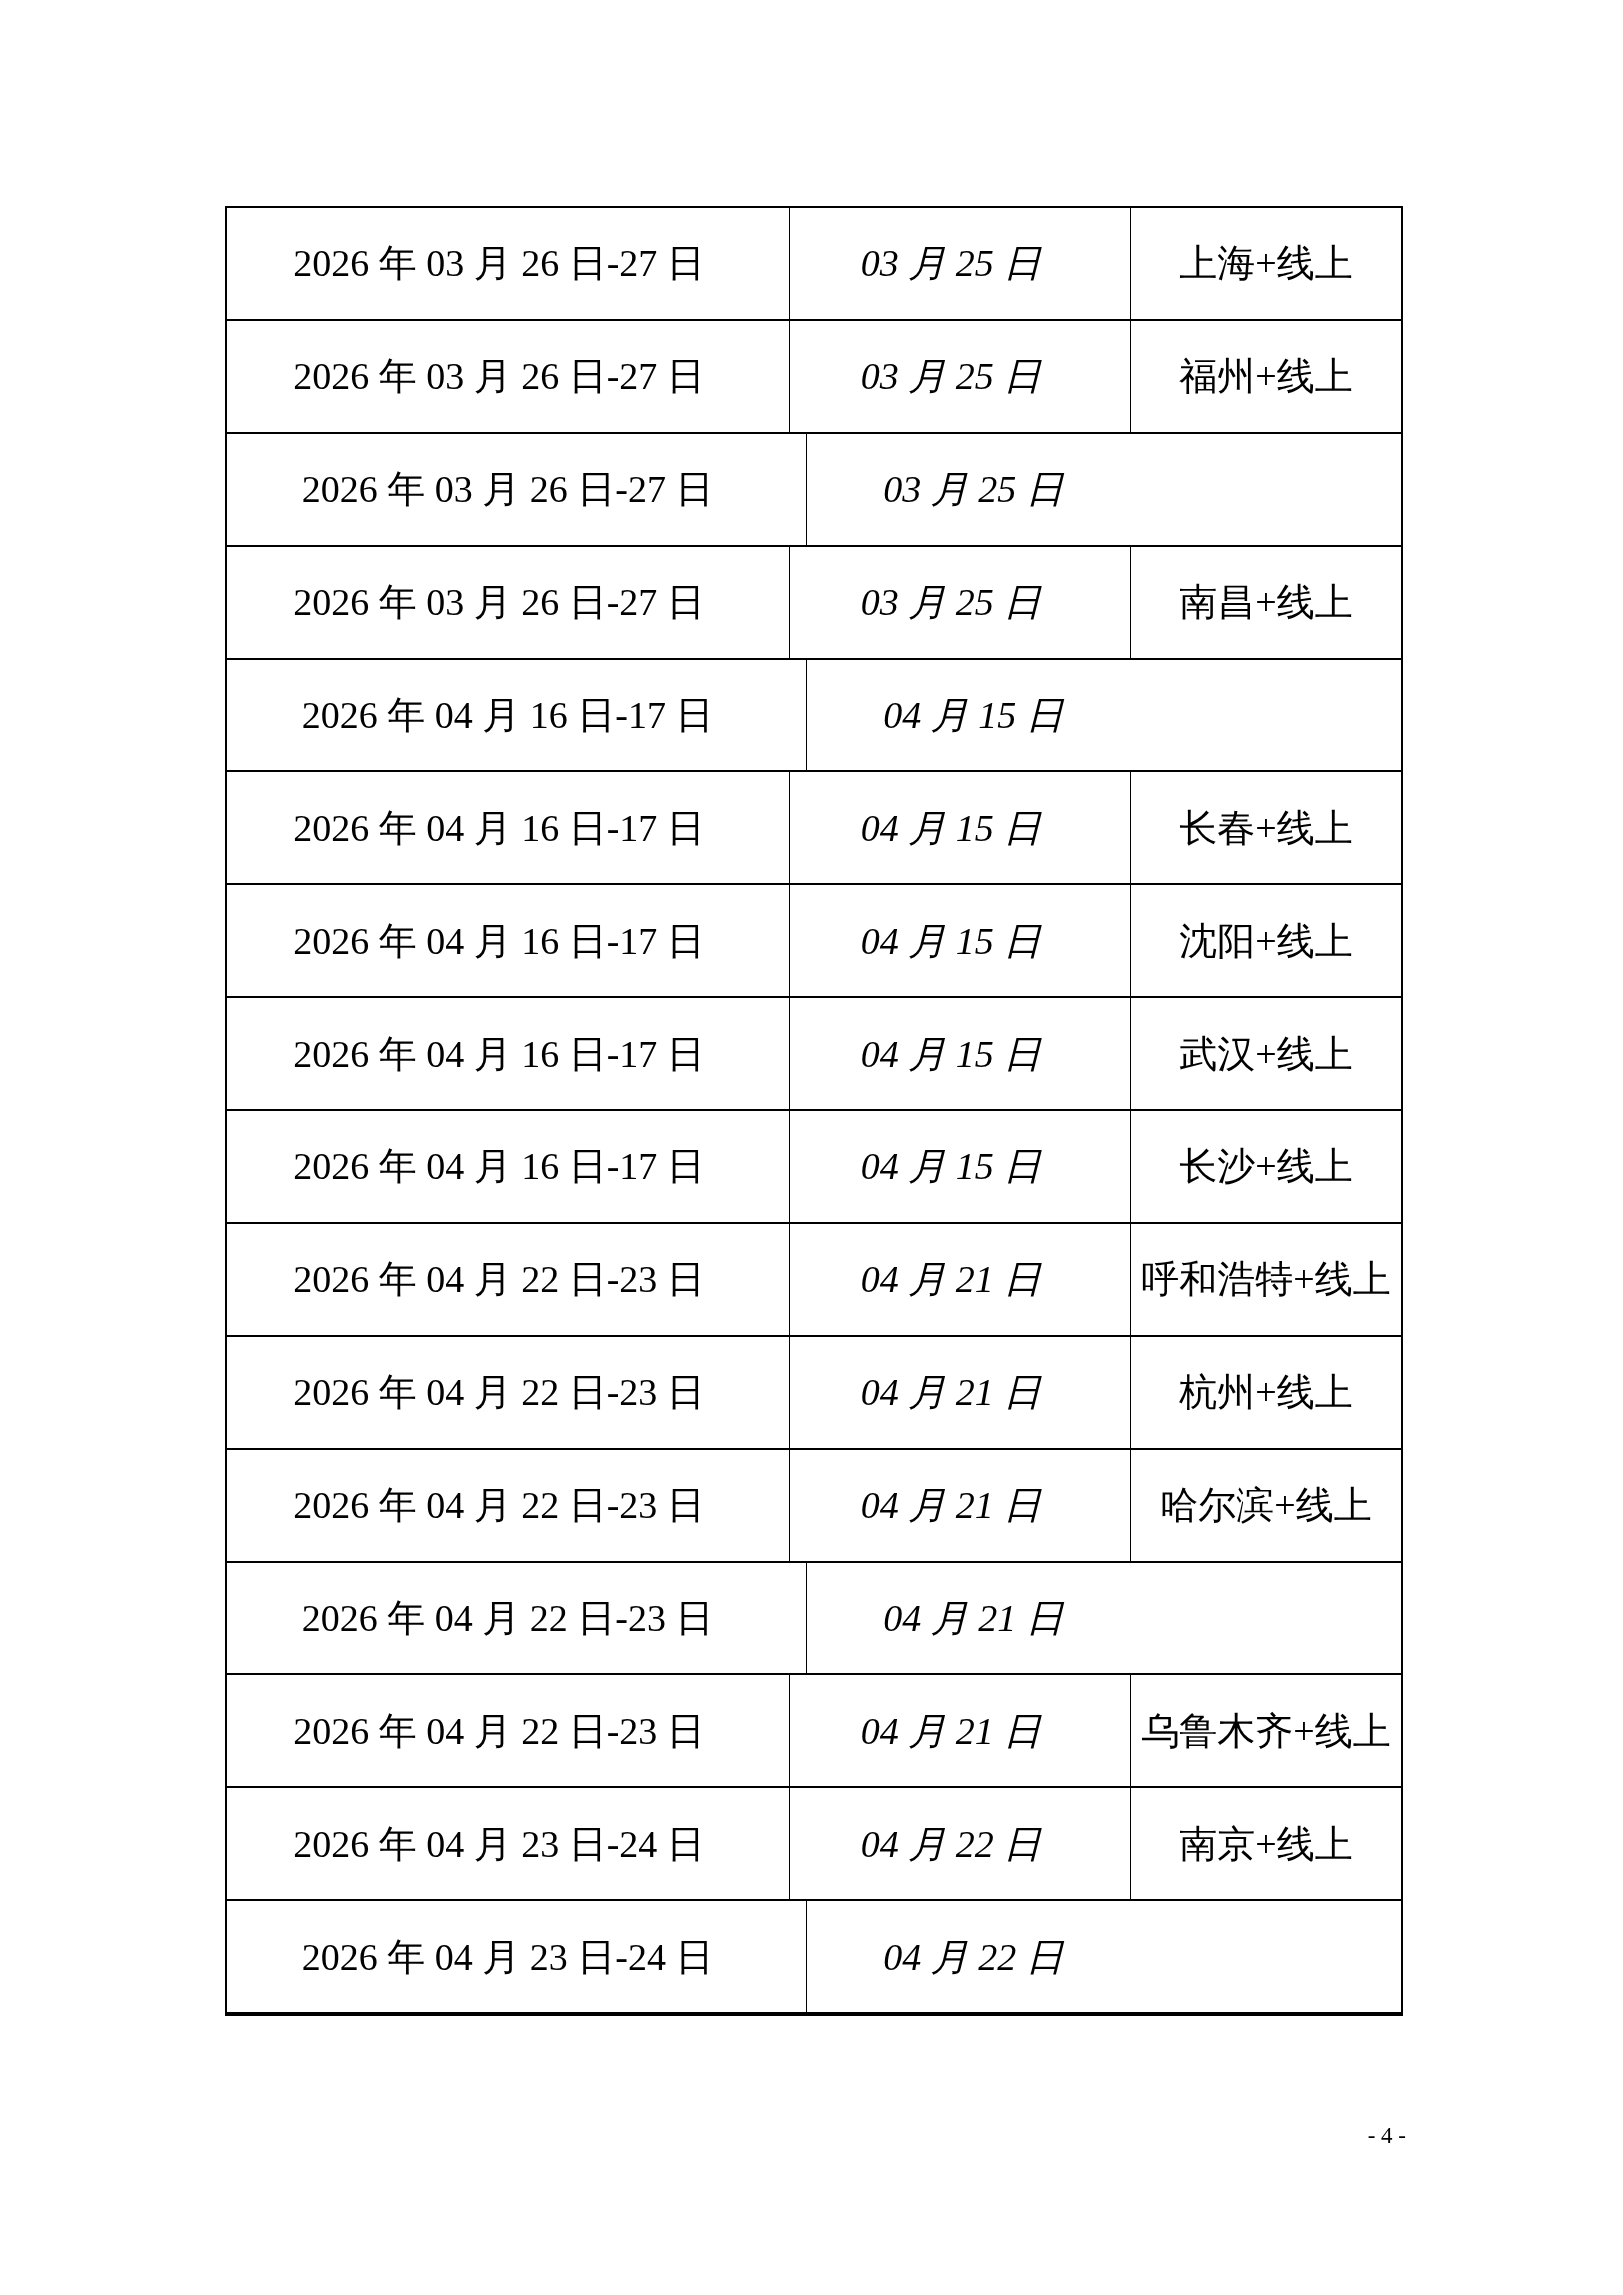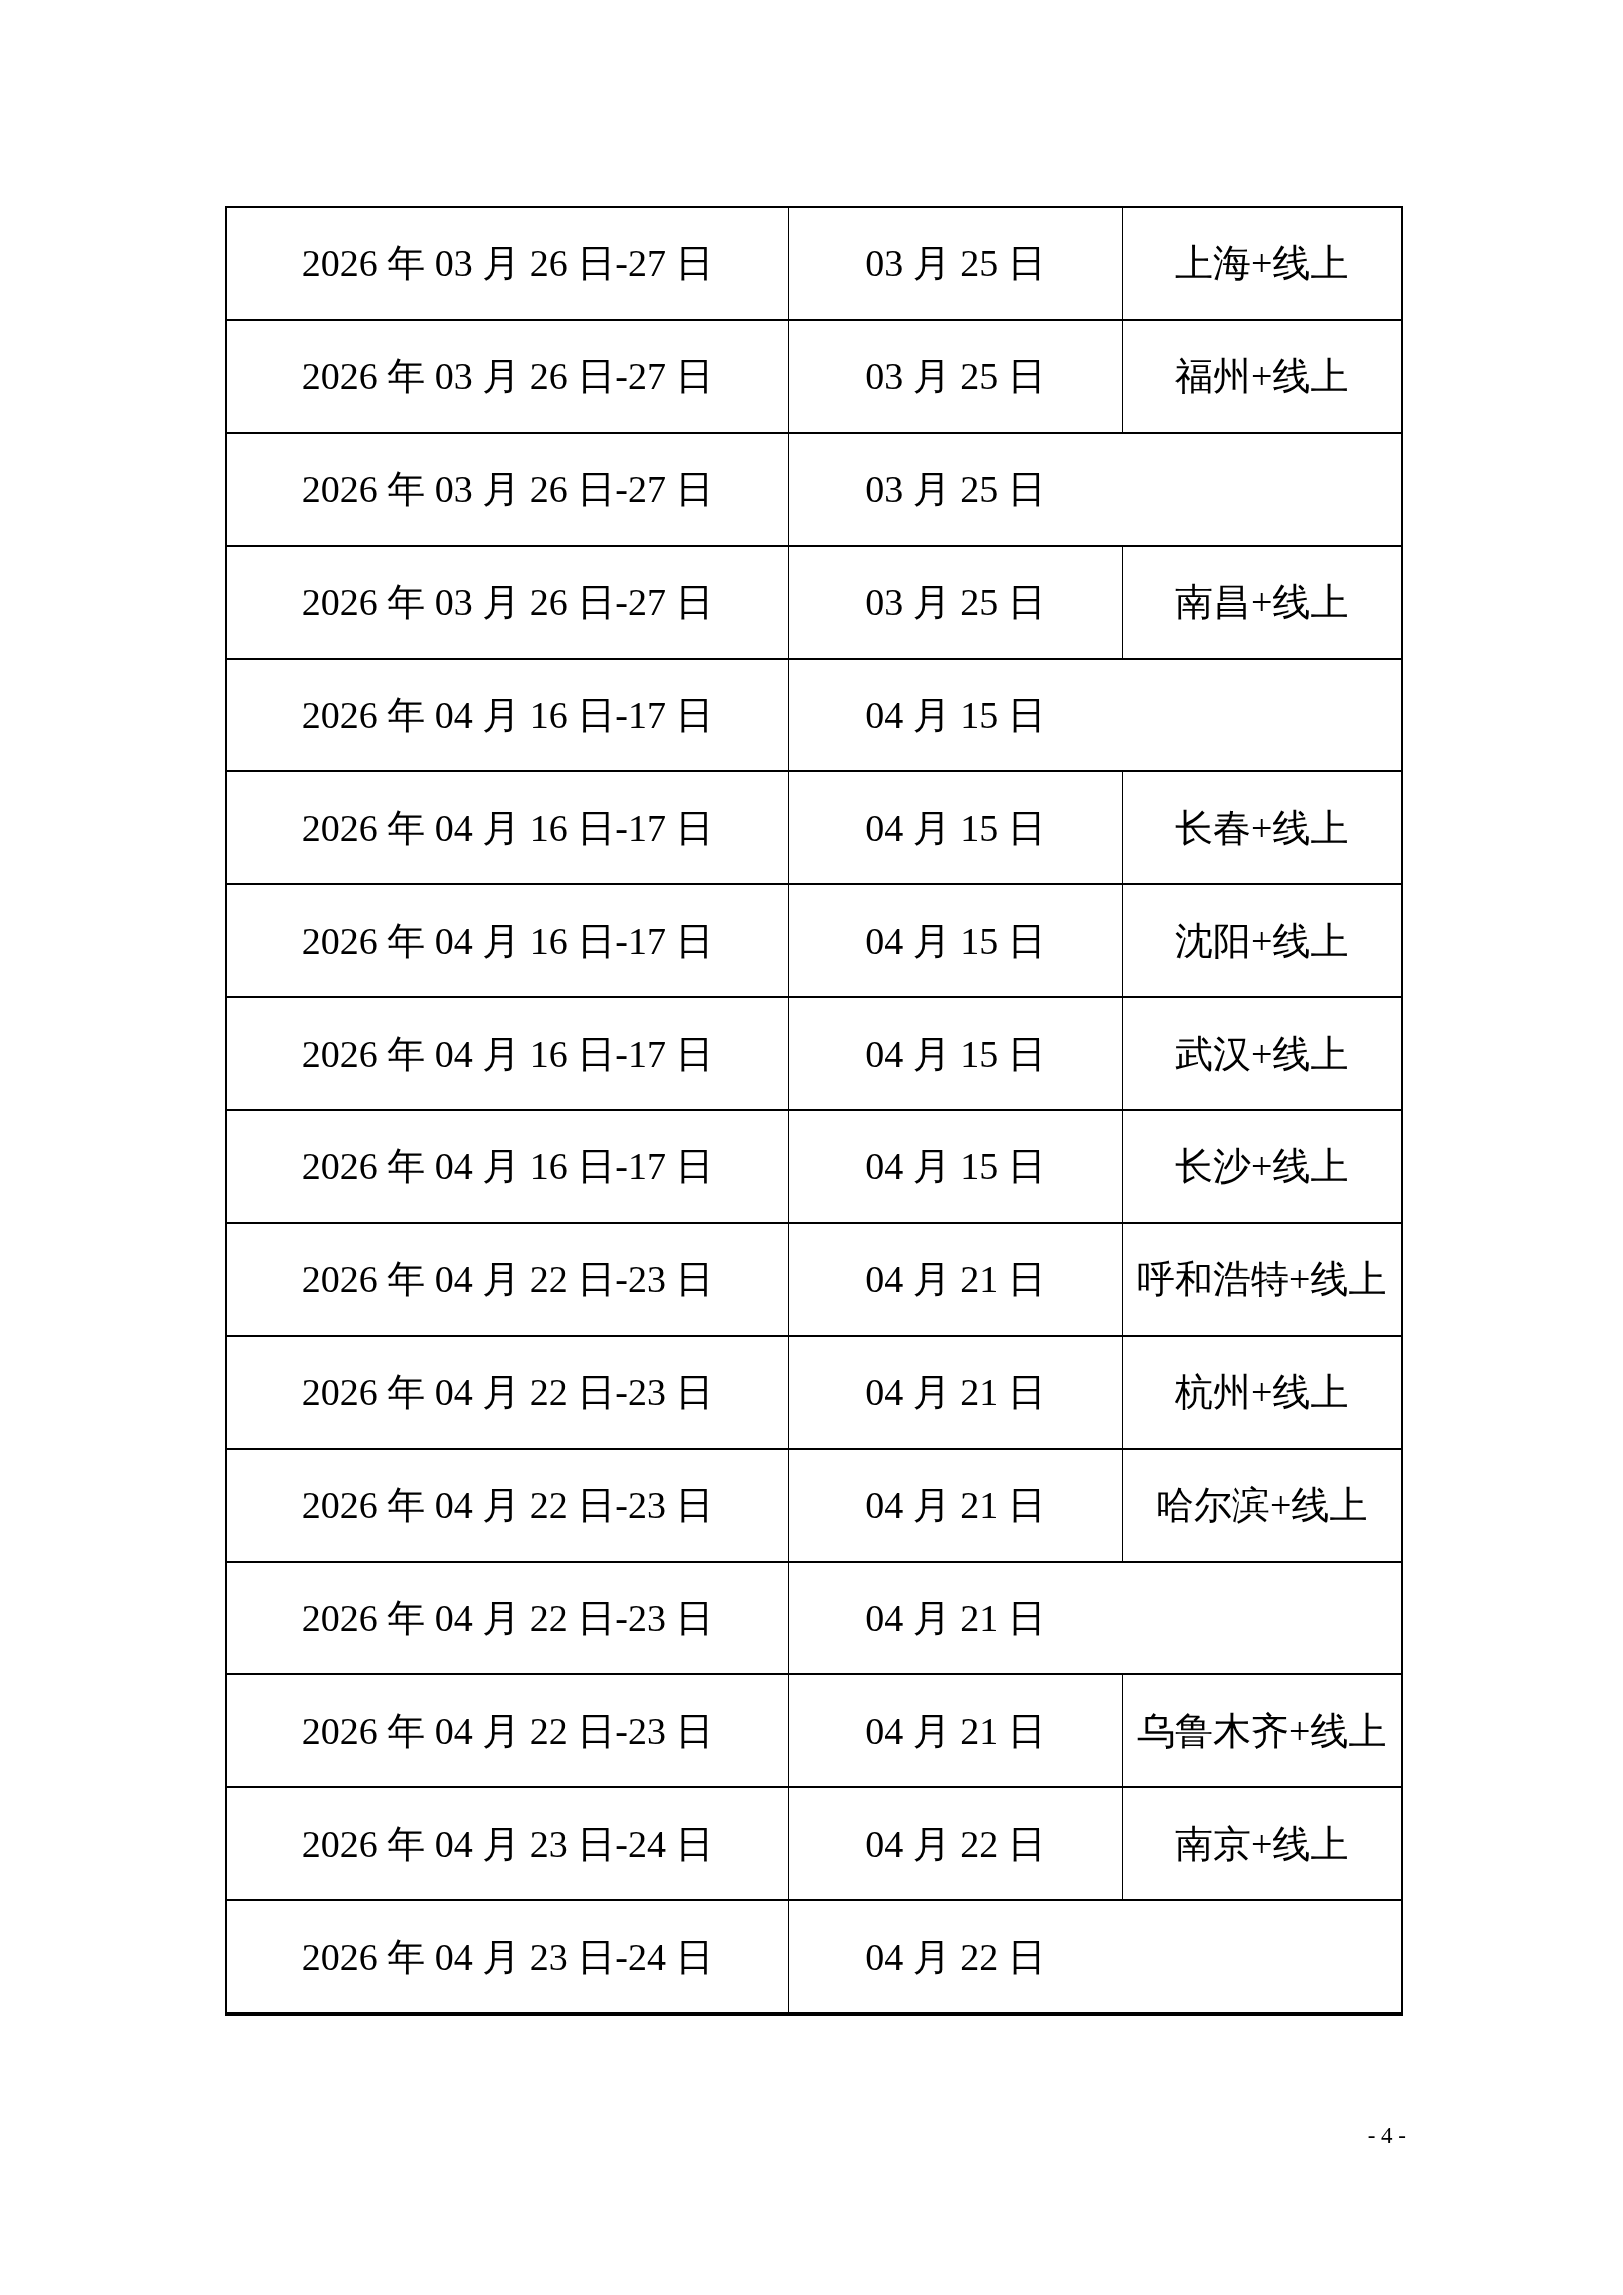--- a/index.html
+++ b/index.html
@@ -27,35 +27,36 @@
     border-bottom-width: 4.1px;
     display: flex;
     flex-direction: column;
     background: #fff;
   }
   .row {
     flex: 1 1 0;
     display: flex;
     border-top: 2.6px solid #000;
     min-height: 0;
+    gap: 18px;
   }
   .row:first-child { border-top: none; }
   .cell {
     display: flex;
     align-items: center;
     justify-content: center;
     font-size: 38px;
     line-height: 1;
     white-space: nowrap;
     border-left: 1.5px solid #000;
     overflow: hidden;
   }
   .cell:first-child { border-left: none; }
   .c0 { width: 47.8%; }
-  .c1 { width: 28.4%; }
+  .c1 { width: 28.4%; font-style: italic; }
   .c2 { width: 23.8%; }
   .page-number {
     position: absolute;
     left: 1288px;
     top: 2122px;
     width: 118px;
     text-align: right;
     font-size: 23px;
     line-height: 1.2;
   }

